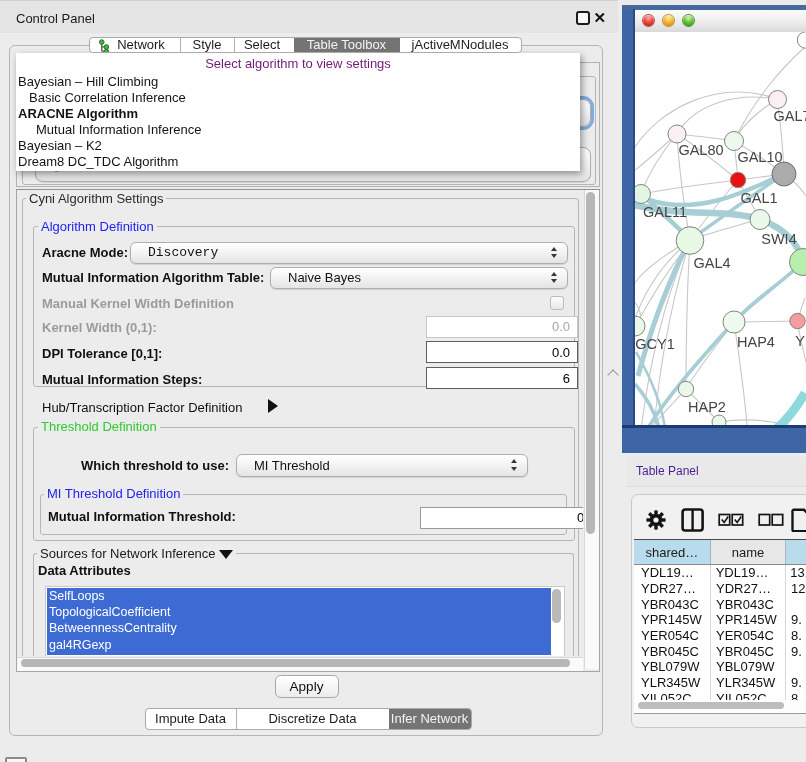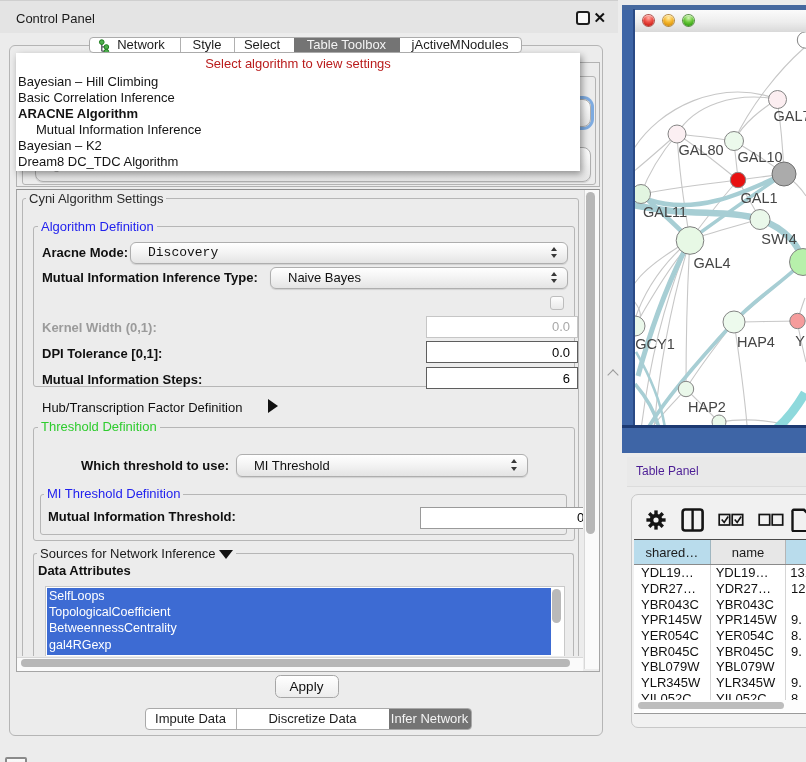--- a/index.html
+++ b/index.html
@@ -50,26 +50,27 @@
 
         <div class="gbox" style="left:16px;top:36px;width:540px;height:159px;"></div>
         <div class="glabel" style="left:21px;top:30px;color:#2222ee;">Algorithm Definition</div>
 
         <div class="fldlabel" style="left:25px;top:55px;">Aracne Mode:</div>
         <div class="combo" style="left:113px;top:51.5px;width:436px;height:20px;font-family:Liberation Mono, monospace;">
           <div class="ct">Discovery</div>
             <div class="arr"></div>
         </div>
 
-        <div class="fldlabel" style="left:25px;top:80px;">Mutual Information Inference Type:</div>
+        <div class="fldlabel" style="left:25px;top:80px;">Mutual Information Algorithm Table:</div>
         <div class="combo" style="left:253px;top:76.5px;width:296px;height:20px;">
           <div class="ct">Naive Bayes</div>
             <div class="arr"></div>
         </div>
 
+        <div class="fldlabel" style="left:25px;top:106px;color:#9b9b9b;">Manual Kernel Width Definition</div>
         <div class="abs" style="left:533px;top:106px;width:12px;height:12px;border:1px solid #bdbdbd;border-radius:3px;background:linear-gradient(#fdfdfd,#e9e9e9);"></div>
 
         <div class="fldlabel" style="left:25px;top:130px;color:#9b9b9b;">Kernel Width (0,1):</div>
         <div class="tfield" style="left:409px;top:125.5px;width:143px;height:20px;border:1px solid #c6c6c6;color:#a8a8a8;">0.0</div>
 
         <div class="fldlabel" style="left:25px;top:156px;">DPI Tolerance [0,1]:</div>
         <div class="tfield" style="left:409px;top:151px;width:143px;height:20px;border:1.5px solid #5e5e5e;">0.0</div>
 
         <div class="fldlabel" style="left:25px;top:182px;">Mutual Information Steps:</div>
         <div class="tfield" style="left:409px;top:177px;width:143px;height:20px;border:1.5px solid #5e5e5e;">6</div>
@@ -114,23 +115,23 @@
 
     <div class="abs" style="left:144.5px;top:708px;width:325px;height:19.5px;background:#fff;border:1px solid #a9a9a9;border-radius:4px;overflow:hidden;display:flex;">
       <div class="seg" style="width:90px;">Impute Data</div>
       <div style="width:1px;background:#b0b0b0;"></div>
       <div class="seg" style="width:152px;">Discretize Data</div>
       <div class="seg segsel" style="flex:1;">Infer Network</div>
     </div>
   </div>
 
   <div class="abs" id="popup" style="left:16px;top:52.5px;width:564px;height:118px;background:#fff;box-shadow:2px 3px 7px rgba(0,0,0,0.4);font-size:13px;color:#141414;">
-    <div style="height:21px;display:flex;align-items:center;justify-content:center;color:#b91c1c;">Select algorithm to view settings</div>
+    <div style="height:21px;display:flex;align-items:center;justify-content:center;color:#701a75;">Select algorithm to view settings</div>
     <div style="height:16px;line-height:16px;padding-left:2px;">Bayesian – Hill Climbing</div>
-    <div style="height:16px;line-height:16px;padding-left:2px;">Basic Correlation Inference</div>
+    <div style="height:16px;line-height:16px;padding-left:13px;">Basic Correlation Inference</div>
     <div style="height:16px;line-height:16px;padding-left:2px;font-weight:bold;">ARACNE Algorithm</div>
     <div style="height:16px;line-height:16px;padding-left:20px;">Mutual Information Inference</div>
     <div style="height:16px;line-height:16px;padding-left:2px;">Bayesian – K2</div>
     <div style="height:16px;line-height:16px;padding-left:2px;">Dream8 DC_TDC Algorithm</div>
   </div>
 
   <div class="abs" style="left:88.5px;top:37px;width:431px;height:13.5px;background:#fff;border:1px solid #ababab;border-radius:4px;overflow:hidden;display:flex;">
     <div class="seg" style="width:77px;padding-left:13px;box-sizing:content-box;">Network</div>
     <div style="width:1px;background:#b0b0b0;"></div>
     <div class="seg" style="width:53px;">Style</div>

